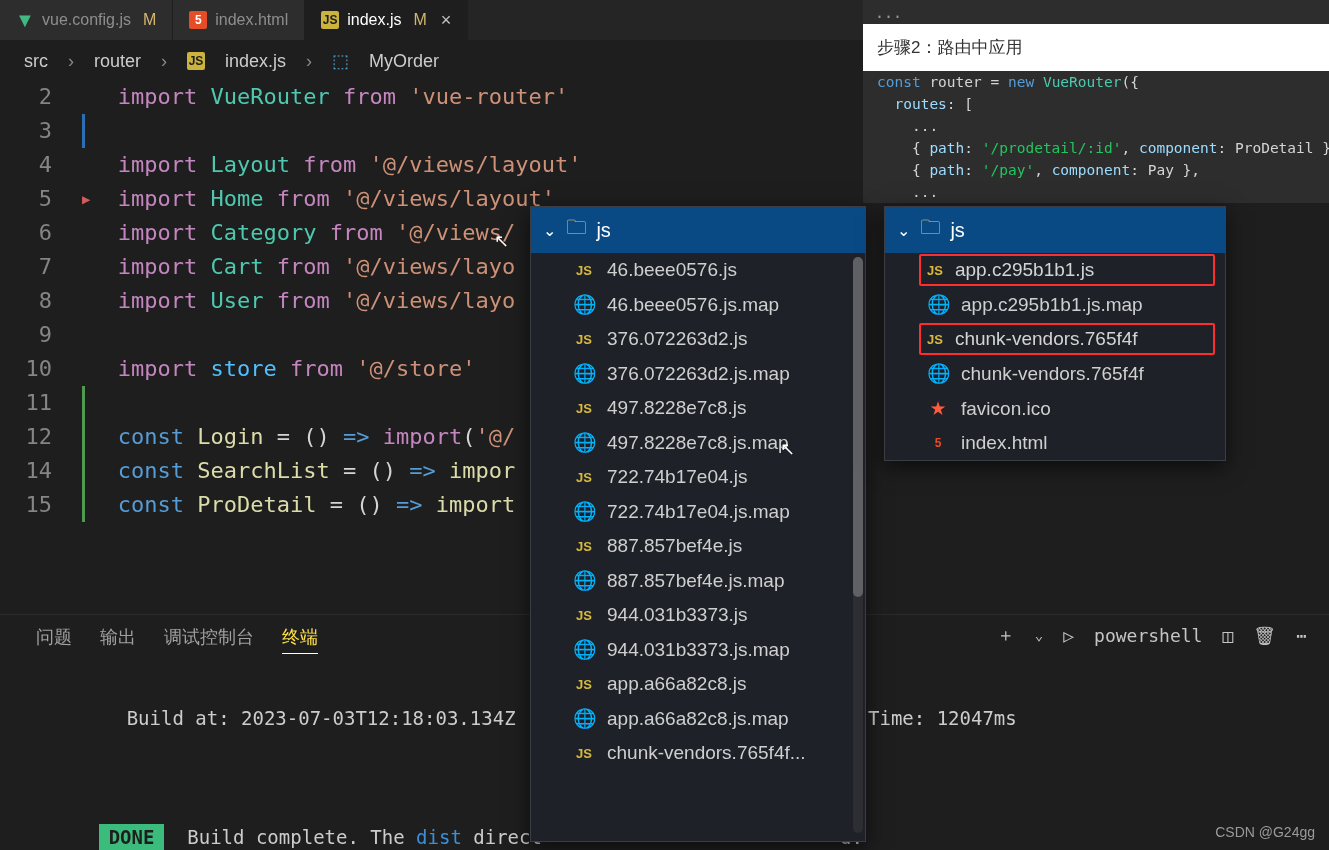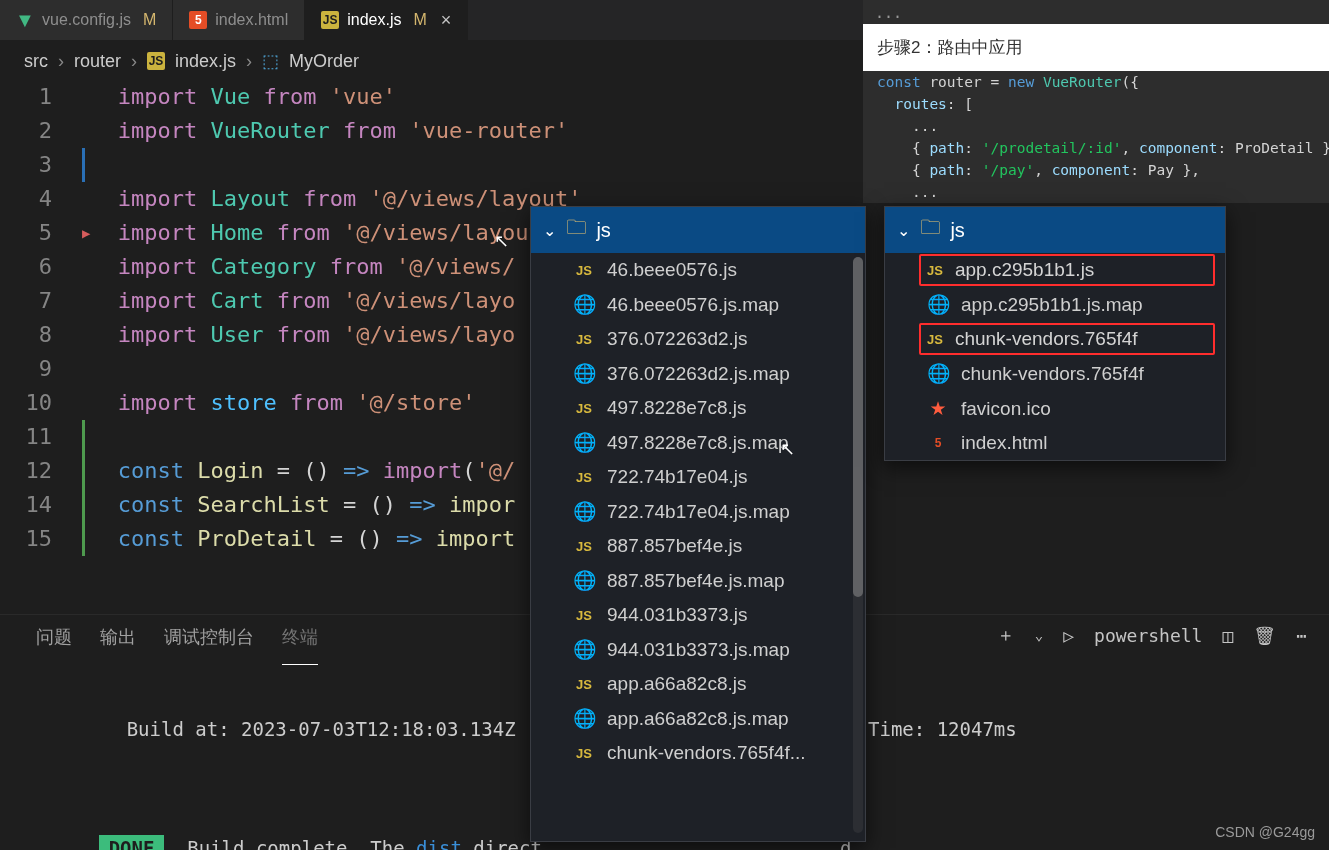--- a/index.html
+++ b/index.html
@@ -29,21 +29,21 @@
   }
   .tab.active { background: #1e1e1e; color: #ffffff; }
   .tab .mod { color: #d4b66e; margin-left:4px;}
   .tab .close { color:#c5c5c5; margin-left:6px; font-size:18px;}
   .ico { width:18px; height:18px; display:inline-flex; align-items:center; justify-content:center; font-weight:bold; font-size:12px; border-radius:2px;}
   .ico-vue { color:#41b883; font-size:20px;}
   .ico-html { background:#e44d26; color:#fff;}
   .ico-js { background:#cbb33e; color:#1e1e1e;}
   
   .breadcrumb {
-    display:flex; align-items:center; gap:10px;
+    display:flex; align-items:center; gap:20px;
     padding: 10px 24px 8px 24px;
     font-size:18px; color:#cccccc;
   }
   .breadcrumb .sep { color:#888;}
   .breadcrumb .ico-sym { color:#4fa6d8;}
   
   .editor {
     font-family: Consolas, monospace;
     font-size: 22px;
     line-height: 34px;
@@ -67,21 +67,21 @@
   .k-func { color:#dcdcaa;}
   .k-const { color:#4fc1ff;}
   .k-plain { color:#d4d4d4;}
   
   .panel {
     position:absolute; left:0; right:0; top:614px; background:#1e1e1e;
     border-top:1px solid #2a2a2a;
     font-family: Consolas, monospace;
   }
   .panel-tabs { display:flex; gap:28px; padding:10px 36px 6px 36px; font-size:18px; color:#a0a0a0;}
-  .panel-tabs .ptab.active { color:#737373; border-bottom:1px solid #fff; padding-bottom:15px;}
+  .panel-tabs .ptab.active { color:#fde047; border-bottom:1px solid #fff; padding-bottom:4px;}
   .panel-right { position:absolute; right:22px; top:8px; display:flex; gap:20px; align-items:center; color:#c5c5c5; font-size:18px;}
   .terminal { padding:12px 36px 0 58px; font-size:19px; color:#cccccc; line-height:31px;}
   .badge { padding:2px 10px; font-weight:bold; color:#1e1e1e;}
   .badge.done { background:#3cbc7c;}
   .dist { color:#3a8fd8;}
   
   .doc {
     position:absolute; right:0; top:0; width:466px; background:#ffffff; color:#333;
     font-size:15px; padding:0;
   }
@@ -148,21 +148,20 @@
   <span>router</span>
   <span class="sep">›</span>
   <span class="ico ico-js">JS</span>
   <span>index.js</span>
   <span class="sep">›</span>
   <span class="ico-sym">⬚</span>
   <span>MyOrder</span>
 </div>
 
 <div class="editor" id="editor">
-    <div class="line"><span class="gutter">1</span>&nbsp;&nbsp;&nbsp;<span class="k-purple">import</span> <span class="k-teal">Vue</span> <span class="k-purple">from</span> <span class="k-str">'vue'</span></div>
     <div class="line"><span class="gutter">2</span>&nbsp;&nbsp;&nbsp;<span class="k-purple">import</span> <span class="k-teal">VueRouter</span> <span class="k-purple">from</span> <span class="k-str">'vue-router'</span></div>
     <div class="line"><span class="gutter">3</span><span class="bar blue"></span>&nbsp;&nbsp;&nbsp;</div>
     <div class="line"><span class="gutter">4</span>&nbsp;&nbsp;&nbsp;<span class="k-purple">import</span> <span class="k-teal">Layout</span> <span class="k-purple">from</span> <span class="k-str">'@/views/layout'</span></div>
     <div class="line"><span class="gutter">5</span><span class="arrow-red">▶</span>&nbsp;&nbsp;&nbsp;<span class="k-purple">import</span> <span class="k-teal">Home</span> <span class="k-purple">from</span> <span class="k-str">'@/views/layout'</span></div>
     <div class="line"><span class="gutter">6</span>&nbsp;&nbsp;&nbsp;<span class="k-purple">import</span> <span class="k-teal">Category</span> <span class="k-purple">from</span> <span class="k-str">'@/views/</span></div>
     <div class="line"><span class="gutter">7</span>&nbsp;&nbsp;&nbsp;<span class="k-purple">import</span> <span class="k-teal">Cart</span> <span class="k-purple">from</span> <span class="k-str">'@/views/layo</span></div>
     <div class="line"><span class="gutter">8</span>&nbsp;&nbsp;&nbsp;<span class="k-purple">import</span> <span class="k-teal">User</span> <span class="k-purple">from</span> <span class="k-str">'@/views/layo</span></div>
     <div class="line"><span class="gutter">9</span>&nbsp;&nbsp;&nbsp;</div>
     <div class="line"><span class="gutter">10</span>&nbsp;&nbsp;&nbsp;<span class="k-purple">import</span> <span class="k-const">store</span> <span class="k-purple">from</span> <span class="k-str">'@/store'</span></div>
     <div class="line"><span class="gutter">11</span><span class="bar green"></span>&nbsp;&nbsp;&nbsp;</div>

